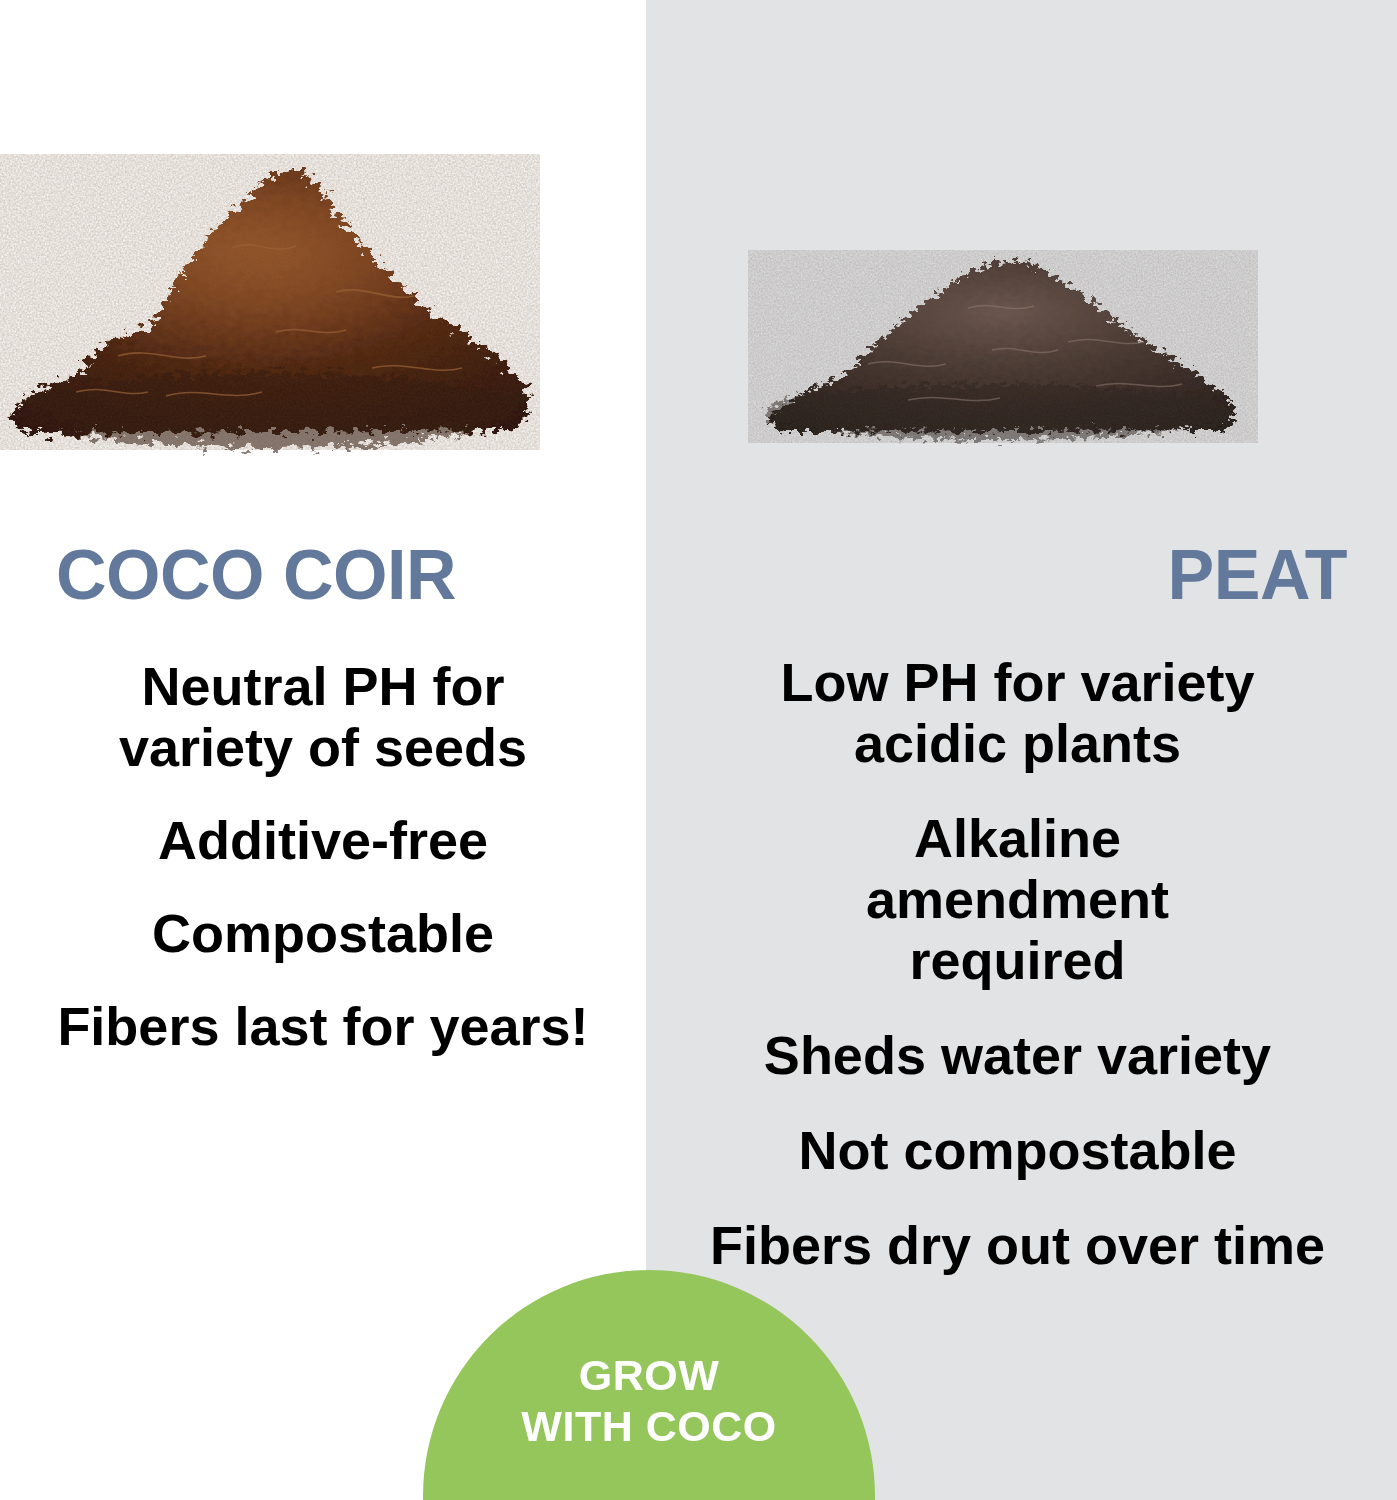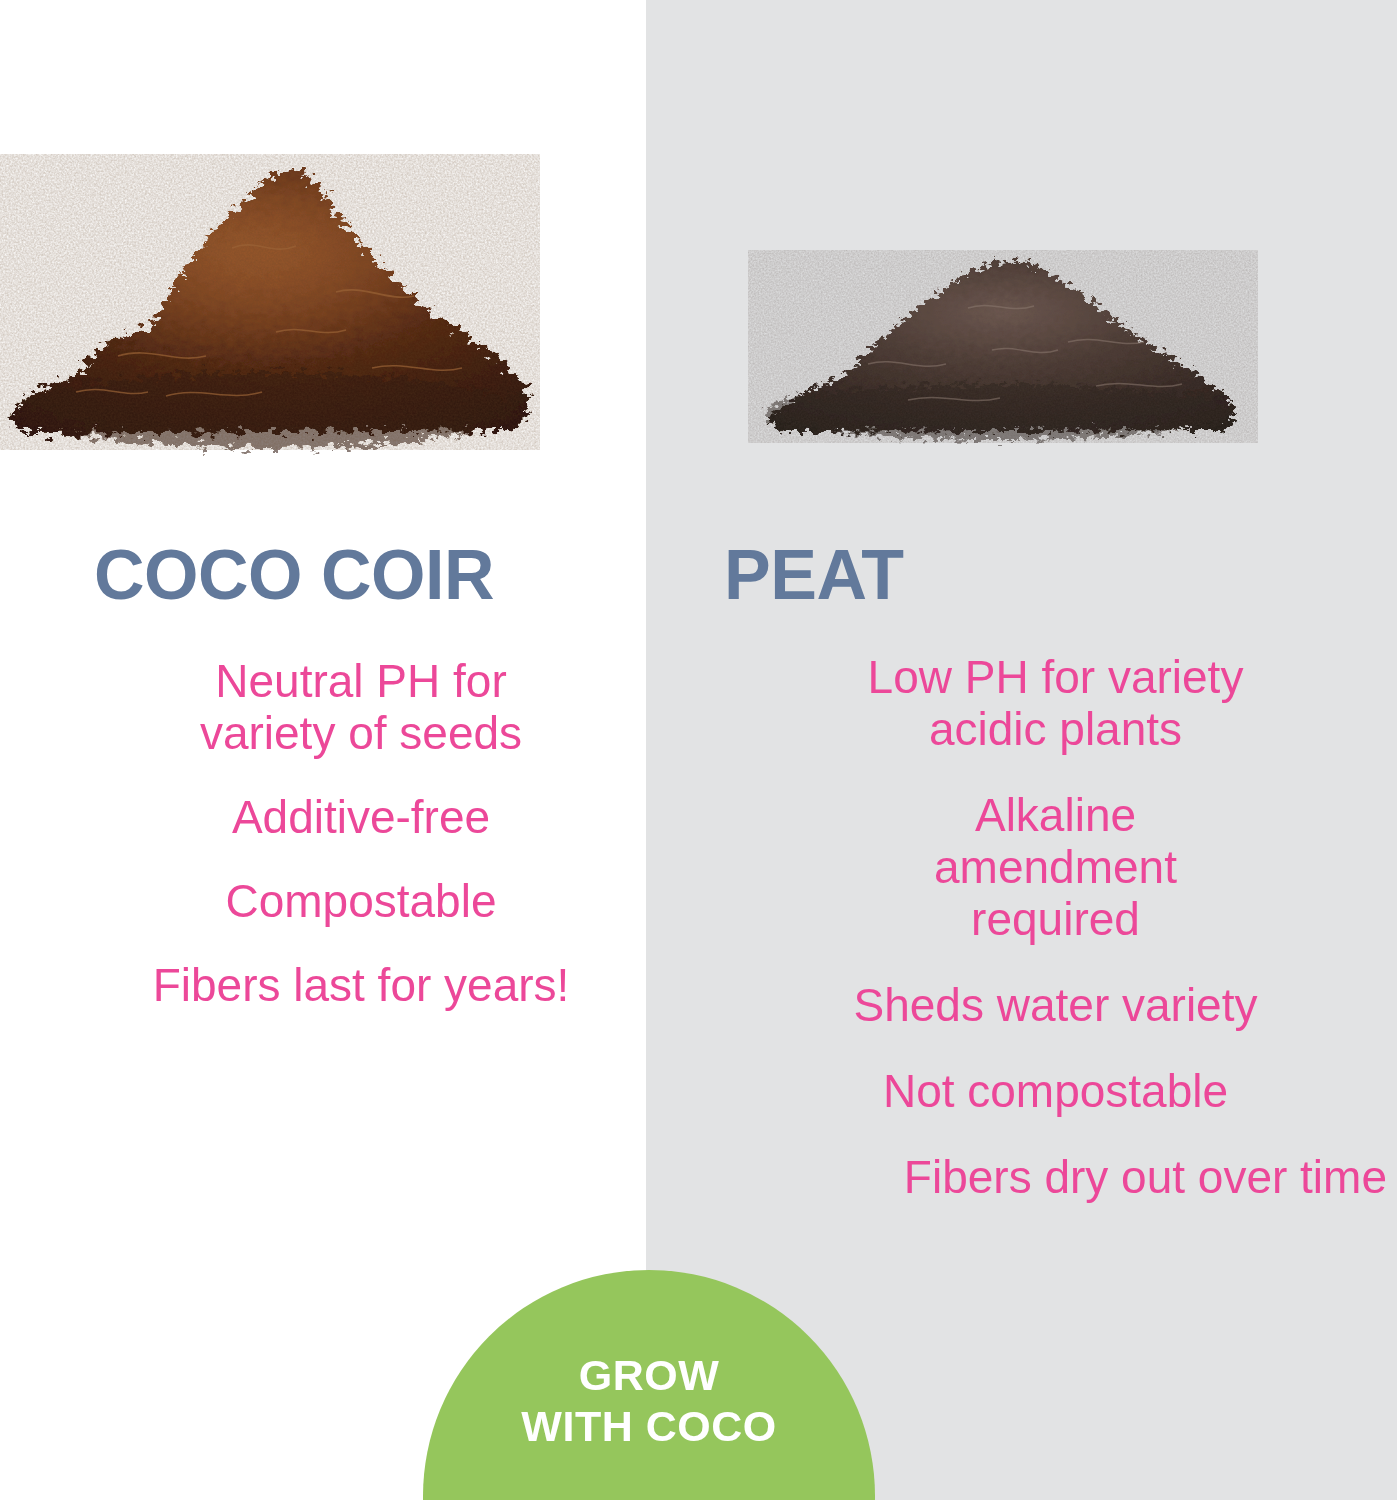--- a/index.html
+++ b/index.html
@@ -41,21 +41,20 @@
     left: 0; top: 0;
     width: 100%; height: 100%;
   }
   .pile svg { display: block; width: 100%; height: 100%; }
 
   
   .column {
     position: absolute;
     top: 540px;
     box-sizing: border-box;
-    margin-left: 38px;
   }
   .col-coco {
     left: 0;
     width: 646px;
     padding: 0 18px;
   }
   .col-peat {
     left: 646px;
     width: 751px;
     padding: 0 40px;
@@ -66,34 +65,34 @@
     font-weight: 700;
     letter-spacing: -0.5px;
     line-height: 1.0;
     color: #62799b;
   }
   .col-coco .col-title {
     text-align: left;
     padding-left: 38px;
   }
   .col-peat .col-title {
-    text-align: left;
+    text-align: right;
     padding-right: 10px;
   }
   .feature-list {
     list-style: none;
     margin: 0;
     padding: 0;
   }
   .feature-item {
-    font-size: 46px;
+    font-size: 54px;
     line-height: 1.13;
-    color: #ec4899;
+    color: #000000;
     text-align: center;
-    font-weight: 400;
+    font-weight: 700;
   }
   .col-coco .feature-list { margin-top: 46px; }
   .col-coco .feature-item { margin-bottom: 32px; }
   .col-peat .feature-list { margin-top: 42px; padding-right: 8px;}
   .col-peat .feature-item { margin-bottom: 34px; }
 
   
   .badge {
     position: absolute;
     left: 423px;
@@ -246,21 +245,21 @@
   <div class="column col-peat">
     <h2 class="col-title">PEAT</h2>
     <ul class="feature-list">
       <li class="feature-item" style="white-space:pre-line;">Low PH for variety
 acidic plants</li>
       <li class="feature-item" style="white-space:pre-line;">Alkaline
 amendment
 required</li>
       <li class="feature-item" style="white-space:pre-line;">Sheds water variety</li>
       <li class="feature-item" style="white-space:pre-line;">Not compostable</li>
-      <li class="feature-item" style="white-space:pre-line;text-align:right;">Fibers dry out over time</li>
+      <li class="feature-item" style="white-space:pre-line;">Fibers dry out over time</li>
     </ul>
   </div>
 
   <div class="badge">
     <div class="badge-text">GROW
 WITH COCO</div>
   </div>
 
 </div>
 

